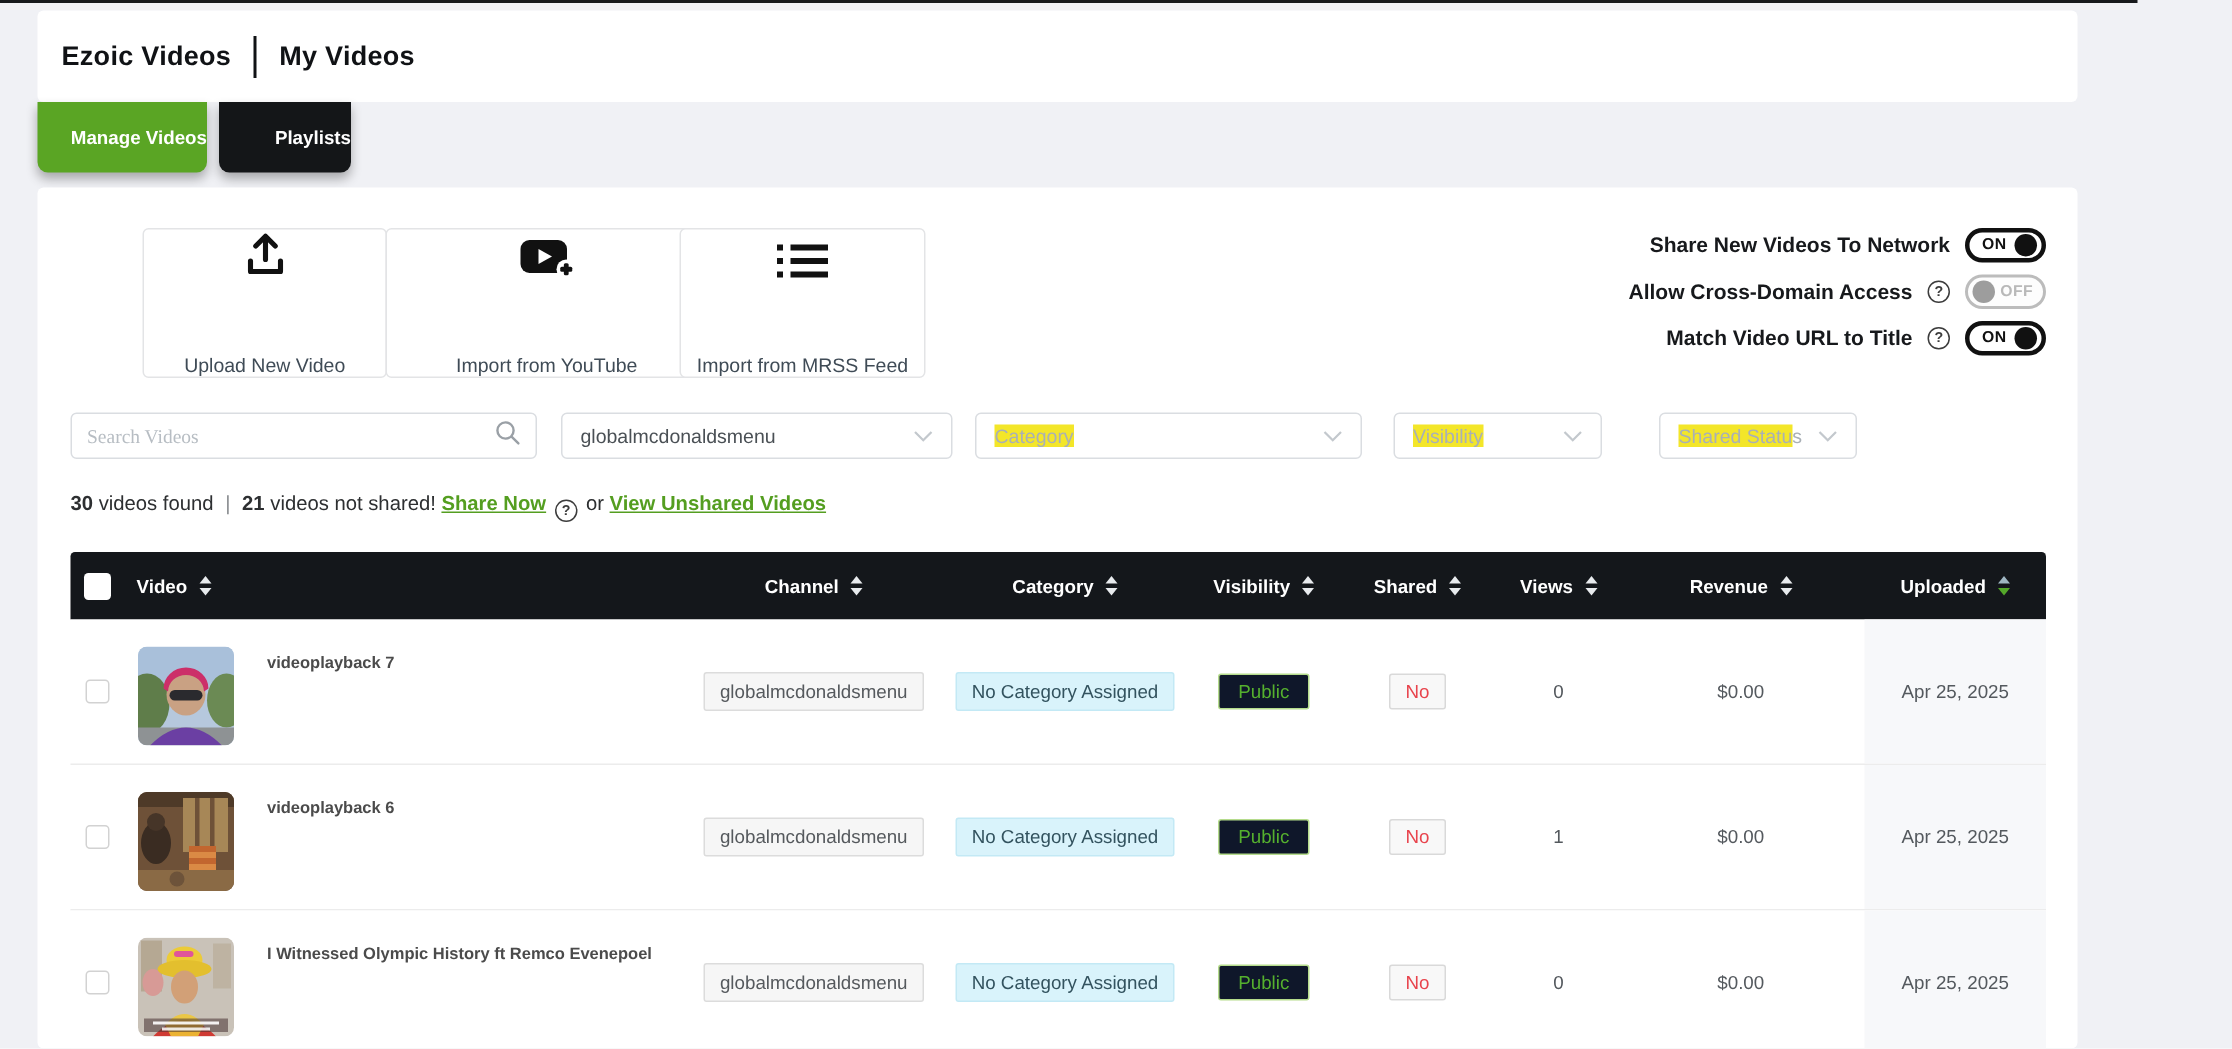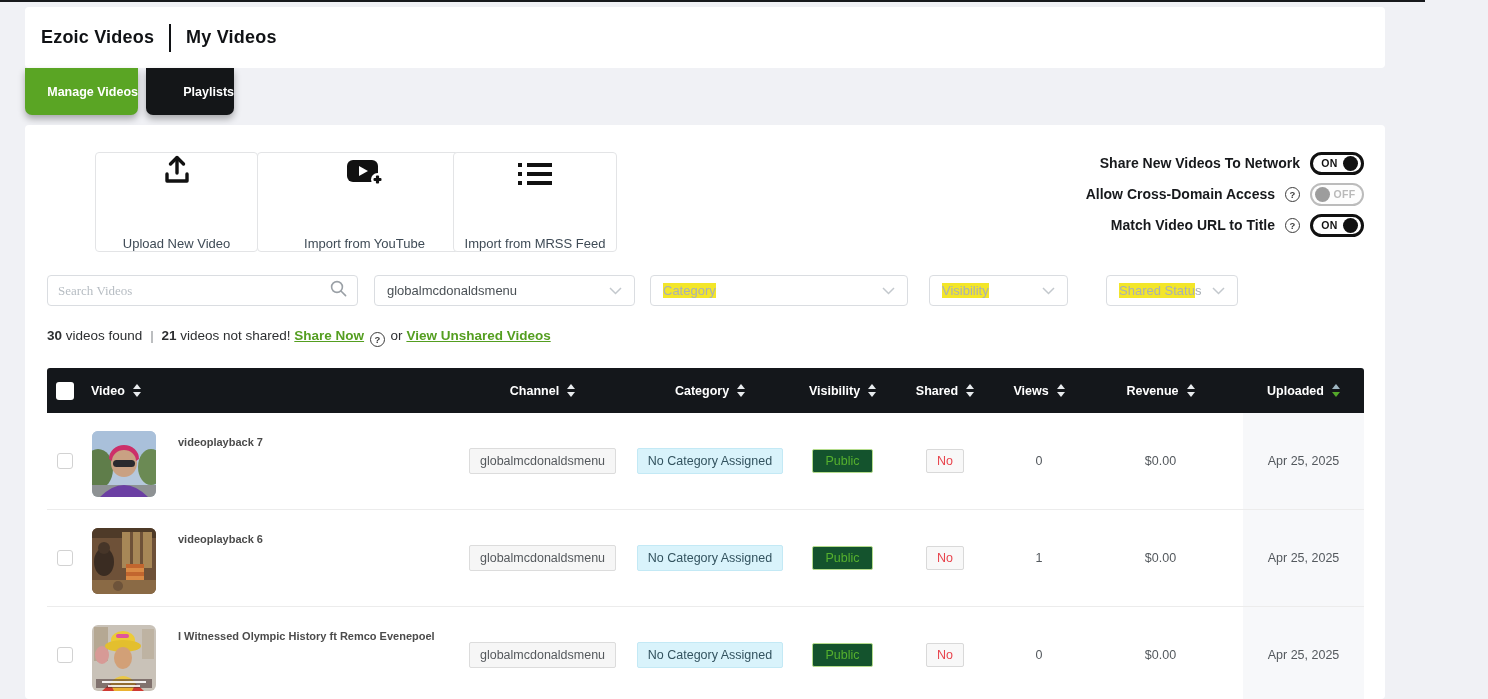--- a/index.html
+++ b/index.html
@@ -99,21 +99,21 @@
   .trow { height:97px; border-bottom:1px solid #ececec; background:#fff; }
   .td { display:flex; align-items:center; justify-content:center; font-size:12.5px; color:#54595e; }
   .row-checkbox { width:16px; height:16px; border:1.5px solid #d2d2d2; border-radius:3px; background:#fff; cursor:pointer; }
   .td-video { justify-content:flex-start; align-items:flex-start; padding:18px 0 0 9px; }
   .thumb { width:64px; height:66px; border-radius:6px; overflow:hidden; flex:none; cursor:pointer; }
   .thumb svg { display:block; }
   .video-title { margin-left:22px; margin-top:5px; font-size:11px; font-weight:700; color:#4b4b4b; }
   .chip { display:inline-block; font-size:12.5px; border-radius:2px; padding:5px 10px; white-space:nowrap; }
   .chip.channel { background:#f6f6f6; border:1px solid #dcdcdc; color:#55595d; }
   .chip.category { background:#d9f3fb; border:1px solid #c3e9f5; color:#33535f; }
-  .chip.public { background:#14532d; border:1px solid #b5dc8c; color:#55b02e; padding:4px 12px; }
+  .chip.public { background:#0f172a; border:1px solid #b5dc8c; color:#55b02e; padding:4px 12px; }
   .chip.no { background:#f8f8f8; border:1px solid #d9d9d9; color:#e8444d; padding:4px 10px; }
   .td-uploaded { background:#f7f8fa; }
 </style>
 </head>
 <body>
 
 <div class="canvas">
   <div class="topline"></div>
 
   <div class="header-bar">

